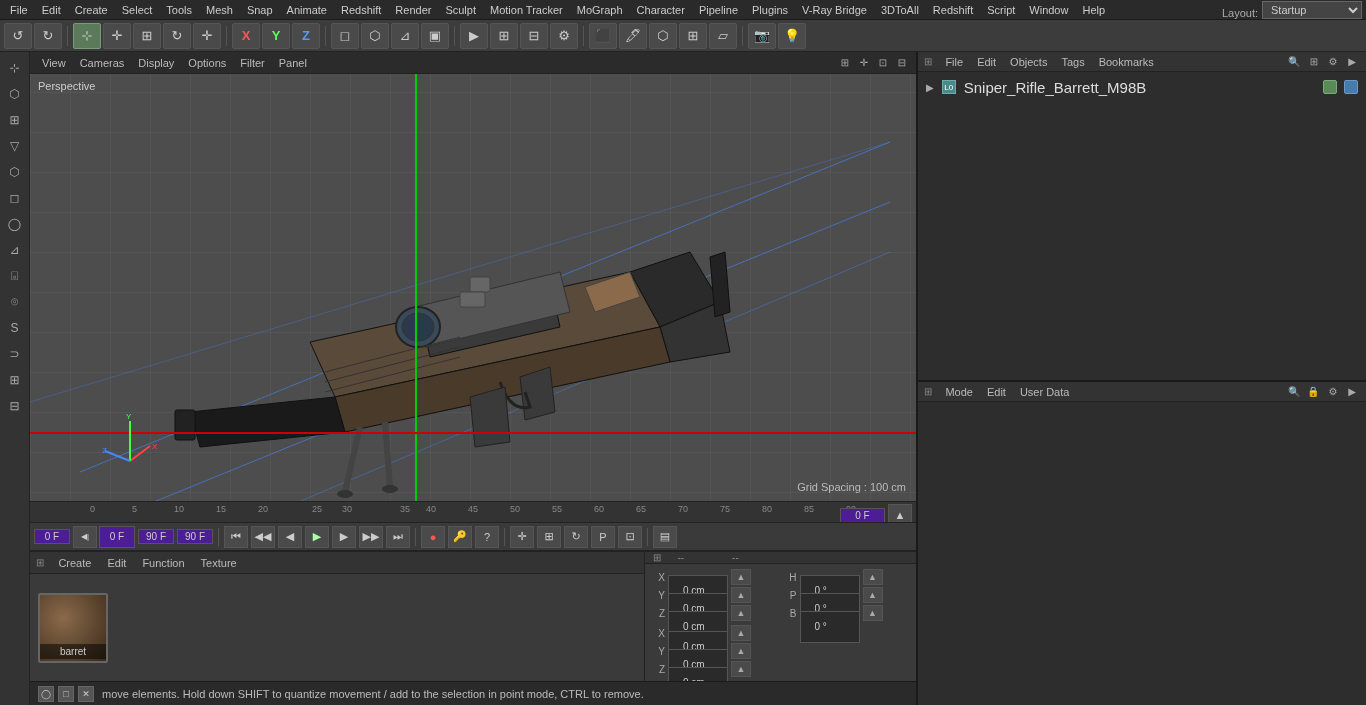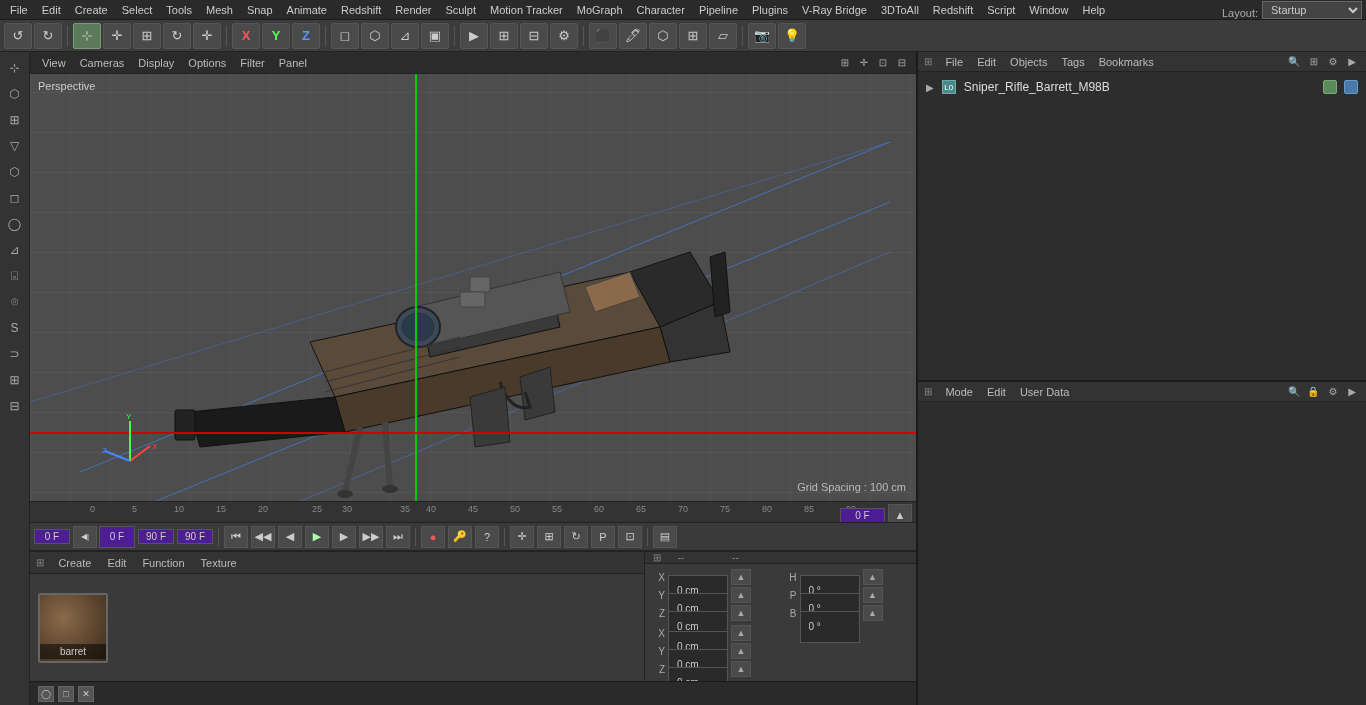--- a/index.html
+++ b/index.html
@@ -450,21 +450,21 @@
       text-align: right;
     }
 
     .coord-input {
       background: #2a2a2a;
       border: 1px solid #555;
       color: #ccc;
       font-size: 10px;
       height: 32px;
       width: 60px;
-      padding: 0 8px;
+      padding: 0 14px;
       margin-top: 27px;
     }
 
     .coord-unit-btn {
       background: #4a4a4a;
       border: 1px solid #555;
       color: #aaa;
       font-size: 9px;
       height: 16px;
       width: 20px;
@@ -809,20 +809,21 @@
       </div>
 
     </div>
 
     <div class="status-bar">
       <div class="status-icons">
         <div class="status-icon">◯</div>
         <div class="status-icon">□</div>
         <div class="status-icon">✕</div>
       </div>
+      <span class="status-text">move elements. Hold down SHIFT to quantize movement / add to the selection in point mode, CTRL to remove.</span>
     </div>
 
   </div>
 
   <div style="width:450px; display:flex; flex-direction:column; background:#3a3a3a; border-left:2px solid #1a1a1a; position:relative;">
 
     <div style="height:330px; border-bottom:2px solid #1a1a1a; display:flex; flex-direction:column;">
       <div class="obj-menu-bar">
         <span style="color:#888; font-size:10px; margin-right:4px;">⊞</span>
         <span class="obj-menu-item">File</span>
@@ -834,21 +835,21 @@
           <span class="vp-icon">🔍</span>
           <span class="vp-icon">⊞</span>
           <span class="vp-icon">⚙</span>
           <span class="vp-icon">▶</span>
         </div>
       </div>
       <div class="obj-content">
         <div class="obj-item">
           <span style="color:#aaa; font-size:10px; margin-right:4px;">▶</span>
           <span style="width:14px; height:14px; background:#4a8a8a; border:1px solid #6aacac; display:inline-block; margin-right:4px; font-size:8px; text-align:center; color:#fff; line-height:14px;">L0</span>
-          <span style="color:#ddd; font-size:12px;">Sniper_Rifle_Barrett_M98B</span>
+          <span style="color:#ddd; font-size:15px;">Sniper_Rifle_Barrett_M98B</span>
           <div class="obj-dots" style="margin-left:auto; width:14px; height:14px;"></div>
           <div class="obj-dot2" style="width:14px; height:14px; margin-left:3px;"></div>
         </div>
       </div>
     </div>
 
     <div style="flex:1; display:flex; flex-direction:column;">
       <div class="attr-menu-bar">
         <span style="color:#888; font-size:10px; margin-right:4px;">⊞</span>
         <span class="obj-menu-item">Mode</span>

